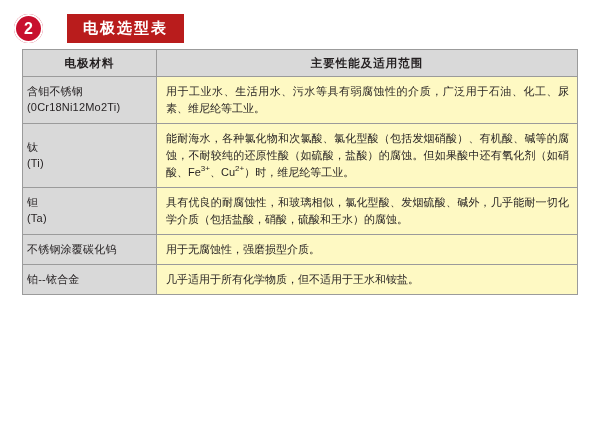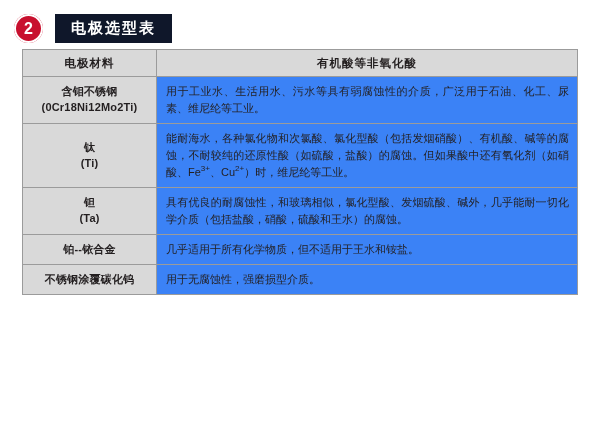--- a/index.html
+++ b/index.html
@@ -36,22 +36,22 @@
     color: #ffffff;
     font-size: 16px;
     font-weight: bold;
     display: flex;
     align-items: center;
     justify-content: center;
     box-shadow: 0 0 0 2px #ffffff inset;
     flex: 0 0 auto;
   }
   .title-box {
-    margin-left: 12px;
-    background: #0f172a;
+    margin-left: 24px;
+    background: #b91c1c;
     color: #ffffff;
     font-size: 15px;
     font-weight: bold;
     letter-spacing: 2px;
     padding: 6px 16px 7px 16px;
     line-height: 1.1;
     white-space: nowrap;
   }
   
   .table-wrap {
@@ -74,38 +74,38 @@
     font-size: 11.5px;
     font-weight: bold;
     text-align: center;
     height: 27px;
     letter-spacing: 1px;
     color: #231f20;
   }
   td.mat {
     width: 134px;
     background: #d9d9d9;
-    text-align: center;
+    text-align: left;
     font-size: 11px;
-    font-weight: bold;
+    font-weight: normal;
     line-height: 1.45;
     padding: 5px 4px;
     color: #231f20;
     letter-spacing: 0.2px;
   }
   td.mat .sub {
     display: block;
   }
   td.desc {
     font-size: 11px;
     line-height: 1.55;
     padding: 6px 8px 6px 9px;
     text-align: justify;
     color: #231f20;
-    background: #3b82f6;
+    background: #fef9c3;
   }
   sup {
     font-size: 8px;
     vertical-align: super;
     line-height: 0;
   }
 </style>
 </head>
 <body>
 
@@ -114,21 +114,21 @@
   <div class="header">
     <div class="badge">2</div>
     <div class="title-box">电极选型表</div>
   </div>
 
   <div class="table-wrap">
     <table class="spec">
       <thead>
         <tr>
           <th style="width:134px;">电极材料</th>
-          <th>有机酸等非氧化酸</th>
+          <th>主要性能及适用范围</th>
         </tr>
       </thead>
       <tbody>
 
         <tr>
           <td class="mat">
             <span class="sub">含钼不锈钢</span>
             <span class="sub">(0Cr18Ni12Mo2Ti)</span>
           </td>
           <td class="desc">用于工业水、生活用水、污水等具有弱腐蚀性的介质，广泛用于石油、化工、尿素、维尼纶等工业。</td>
@@ -147,29 +147,29 @@
         <tr>
           <td class="mat">
             <span class="sub">钽</span>
             <span class="sub">(Ta)</span>
           </td>
           <td class="desc">具有优良的耐腐蚀性，和玻璃相似，氯化型酸、发烟硫酸、碱外，几乎能耐一切化学介质（包括盐酸，硝酸，硫酸和王水）的腐蚀。</td>
         </tr>
 
         <tr>
           <td class="mat">
-            <span class="sub">铂--铱合金</span>
+            <span class="sub">不锈钢涂覆碳化钨</span>
           </td>
-          <td class="desc">几乎适用于所有化学物质，但不适用于王水和铵盐。</td>
+          <td class="desc">用于无腐蚀性，强磨损型介质。</td>
         </tr>
 
         <tr>
           <td class="mat">
-            <span class="sub">不锈钢涂覆碳化钨</span>
+            <span class="sub">铂--铱合金</span>
           </td>
-          <td class="desc">用于无腐蚀性，强磨损型介质。</td>
+          <td class="desc">几乎适用于所有化学物质，但不适用于王水和铵盐。</td>
         </tr>
 
       </tbody>
     </table>
   </div>
 
 </div>
 
 </body></html>

